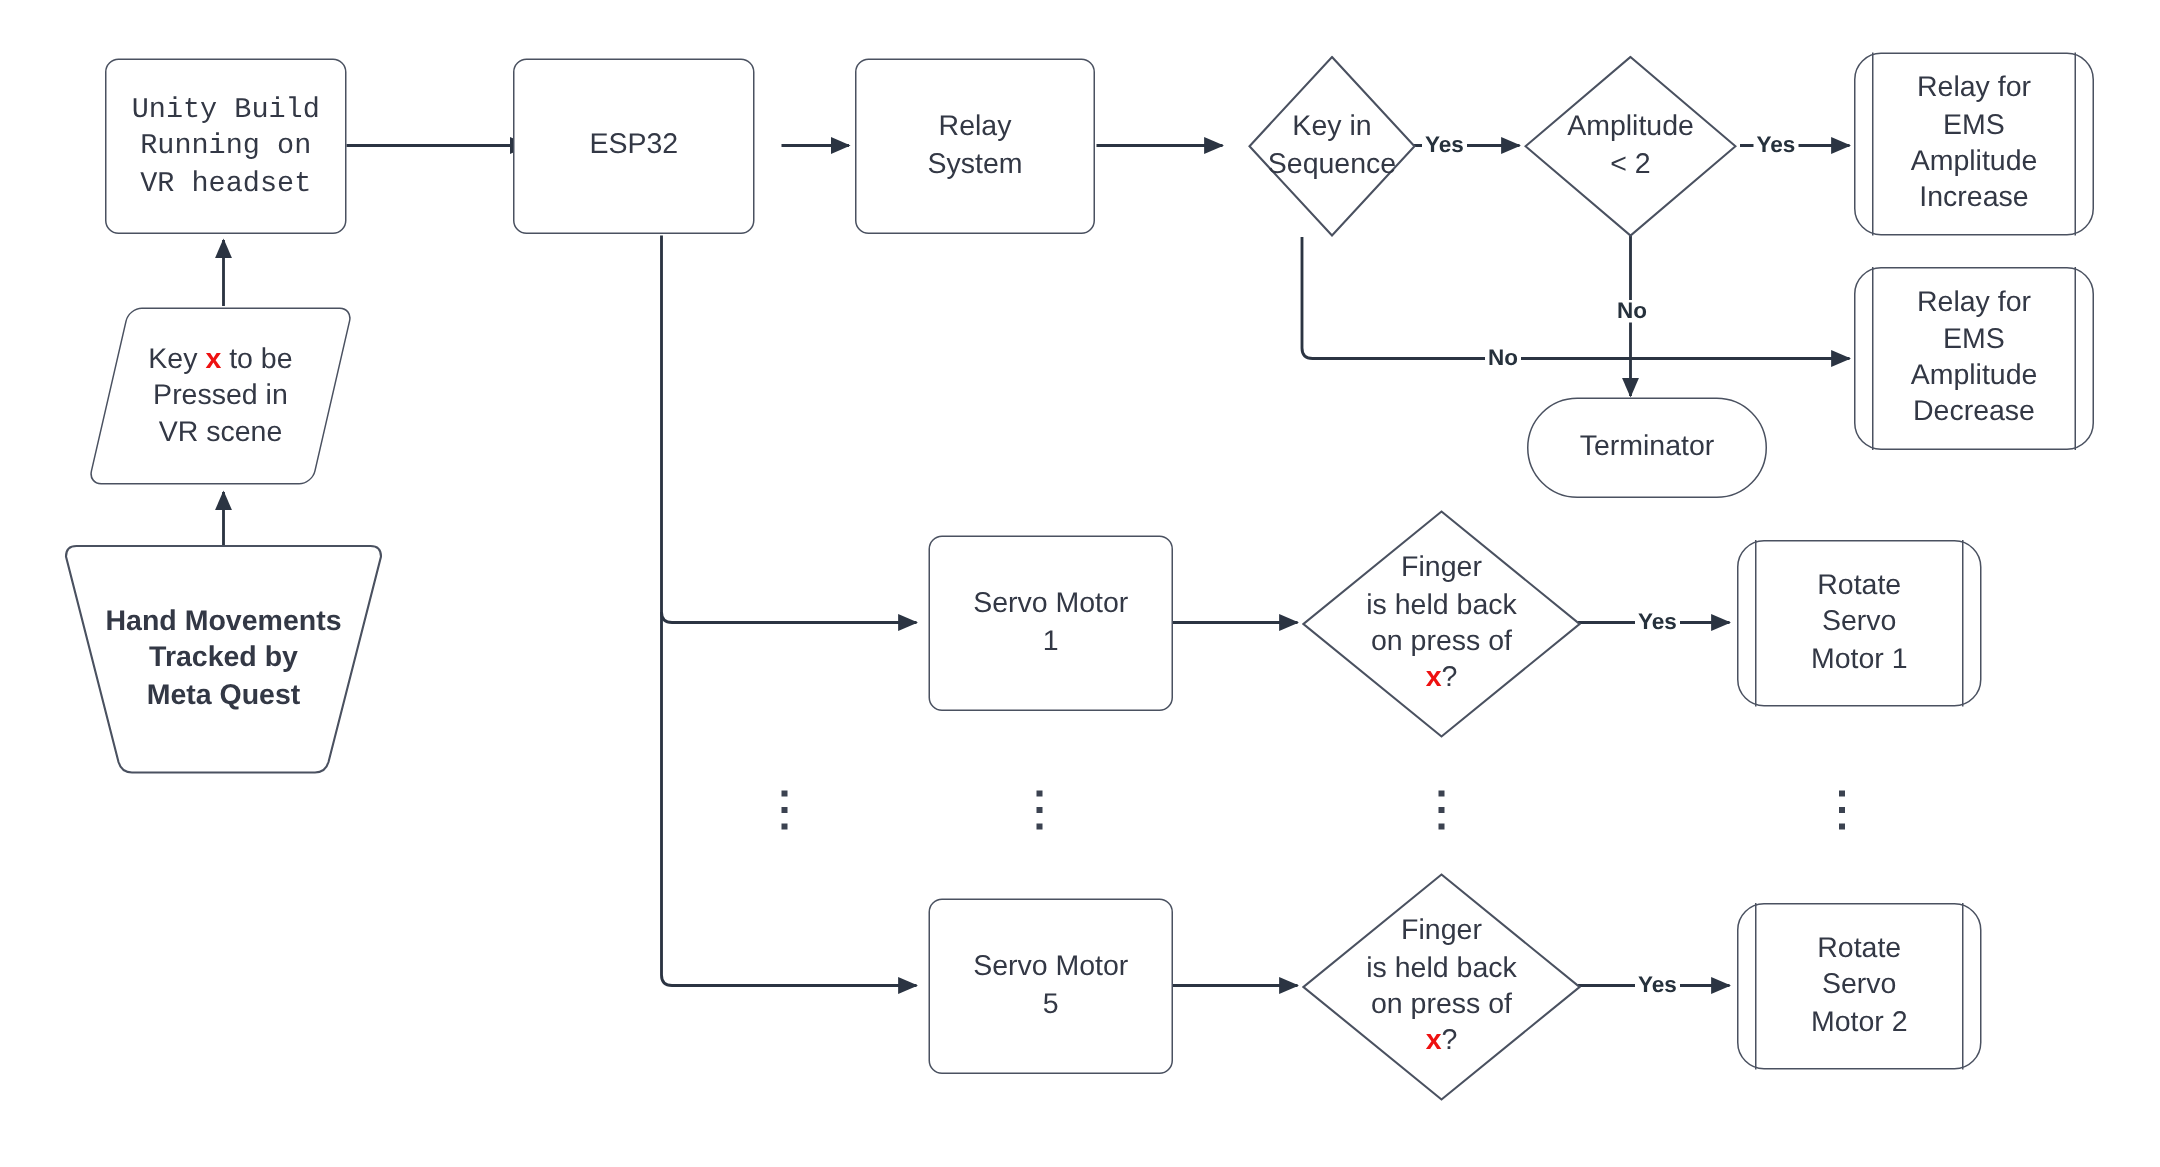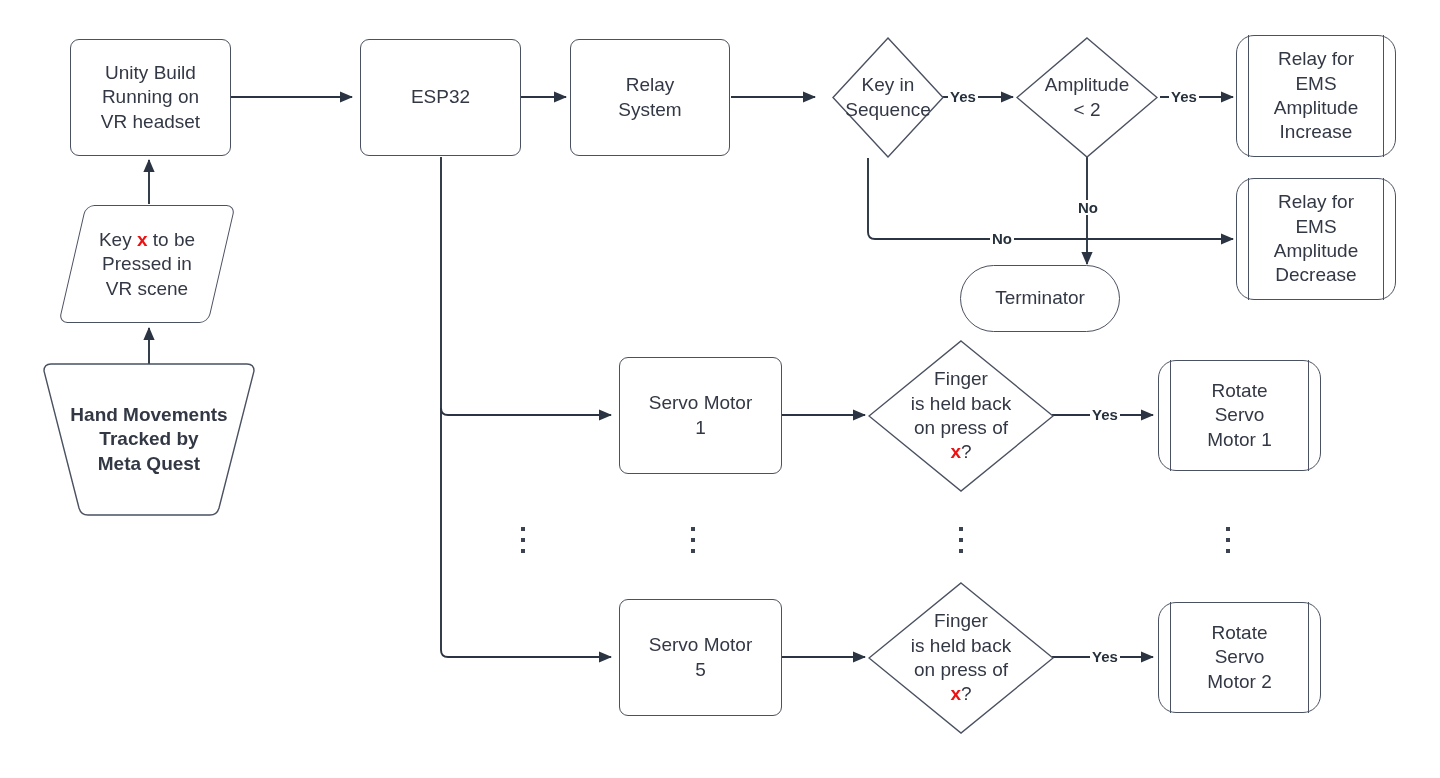--- a/index.html
+++ b/index.html
@@ -190,27 +190,27 @@
 Tracked by
 Meta Quest</span>
   </div>
 
   <div class="node shape-parallelogram" style="left:72px; top:205px; width:150px; height:118px;">
     <span class="txt"><span>Key </span><span class="red">x</span><span> to be
 Pressed in
 VR scene</span></span>
   </div>
 
-  <div class="node shape-process" style="left:70px; top:39px; width:161px; height:117px;">
+  <div class="node shape-process" style="left:70px; top:39px; width:161px; height:117px;font-family:Liberation Mono, monospace;">
     <span class="txt">Unity Build
 Running on
 VR headset</span>
   </div>
 
-  <div class="node shape-process" style="left:360px; top:39px; width:161px; height:117px;">
+  <div class="node shape-process" style="left:342px; top:39px; width:161px; height:117px;">
     <span class="txt">ESP32</span>
   </div>
 
   <div class="node shape-process" style="left:570px; top:39px; width:160px; height:117px;">
     <span class="txt">Relay
 System</span>
   </div>
 
   <div class="node shape-diamond" style="left:832px; top:37px; width:112px; height:121px;">
     <svg class="dia-svg" viewBox="0 0 112 121" preserveAspectRatio="none">
@@ -235,21 +235,21 @@
 Increase</span>
   </div>
 
   <div class="node shape-subroutine" style="left:1236px; top:178px; width:160px; height:122px;">
     <span class="txt">Relay for
 EMS
 Amplitude
 Decrease</span>
   </div>
 
-  <div class="node shape-terminator" style="left:960px; top:265px; width:160px; height:67px;">
+  <div class="node shape-terminator" style="left:1018px; top:265px; width:160px; height:67px;">
     <span class="txt">Terminator</span>
   </div>
 
   <div class="node shape-process" style="left:619px; top:357px; width:163px; height:117px;">
     <span class="txt">Servo Motor
 1</span>
   </div>
 
   <div class="node shape-diamond" style="left:868px; top:340px; width:186px; height:152px;">
     <svg class="dia-svg" viewBox="0 0 186 152" preserveAspectRatio="none">

